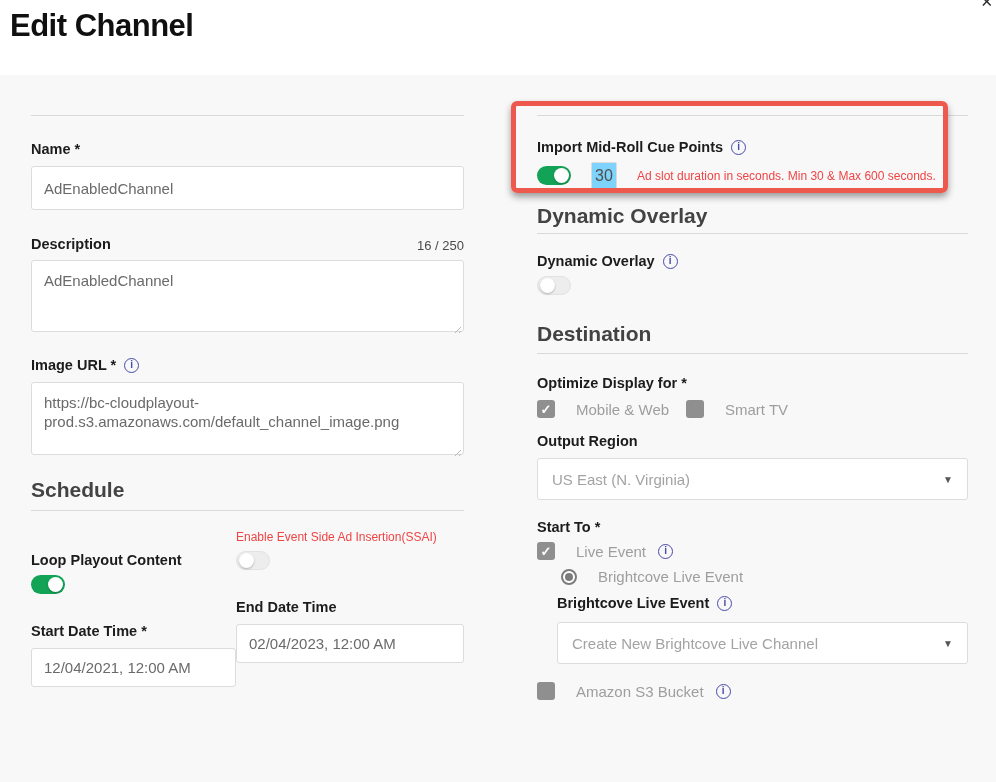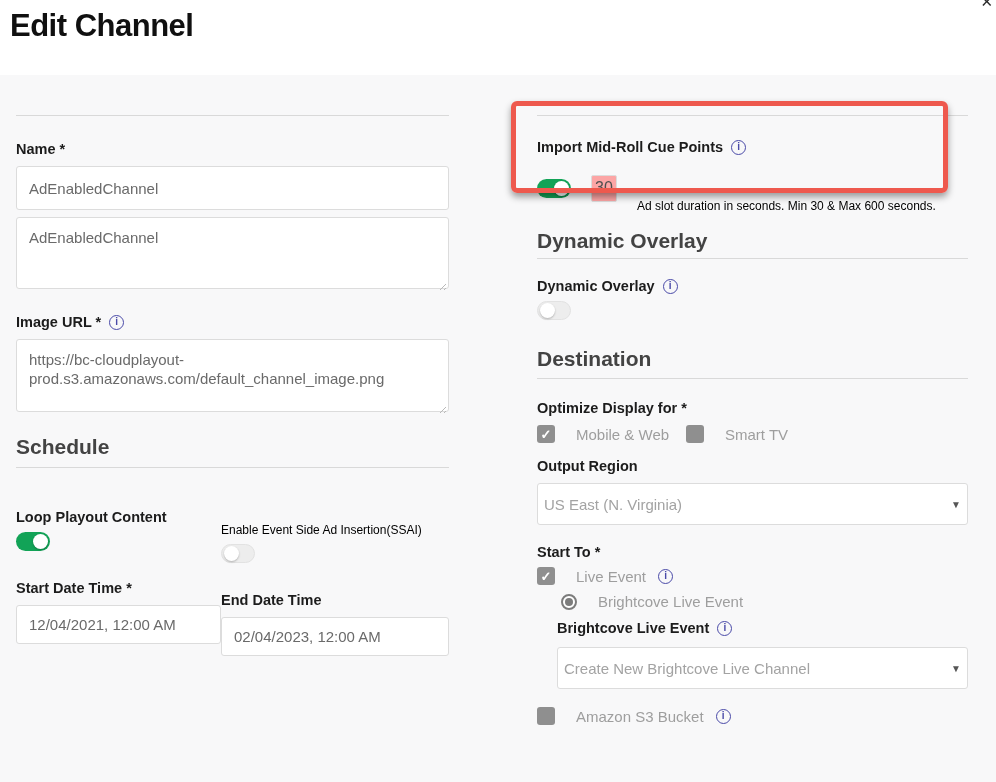--- a/index.html
+++ b/index.html
@@ -17,27 +17,27 @@
   }
   .page-title {
     position:absolute; left:10px; top:8px;
     font-size:31px; font-weight:900; color:#101010; letter-spacing:-0.5px;
   }
   .close-x {
     position:absolute; right:3px; top:-6px;
     font-size:15px; color:#2b2b2b; cursor:pointer; line-height:1;
   }
   .col { position:absolute; top:0; }
-  .col-left  { left:16px;  width:433px; }
+  .col-left  { left:31px;  width:433px; }
   .col-right { left:537px; width:431px; }
   .divider { border:none; border-top:1px solid #d9d9d9; height:0; width:100%; }
   .fld-label { font-size:14.5px; font-weight:700; color:#1c1c1c; line-height:18px; }
   .label-row { display:flex; align-items:center; gap:8px; }
   .section-h { font-size:21px; font-weight:700; color:#434343; line-height:26px; }
-  .sub-note { font-size:12px; color:#000000; line-height:16px;margin-top:36px; }
+  .sub-note { font-size:12px; color:#ef4444; line-height:16px; }
   .counter { font-size:13px; color:#4a4a4a; }
   .space-between { display:flex; justify-content:space-between; align-items:flex-end; }
 
   input.box, textarea.box {
     width:100%; background:#ffffff; border:1px solid #dcdcdc; border-radius:3px;
     font-family:"Liberation Sans", sans-serif;
     font-size:15px; color:#6a6a6a; padding:10px 12px; outline:none;
   }
   textarea.box { resize:none; line-height:19px; overflow-wrap:anywhere; }
   .ta-wrap { position:relative; }
@@ -66,27 +66,27 @@
         color:#fff; font-size:13px; font-weight:700; flex:0 0 auto; cursor:pointer; }
   .opt-row { display:flex; align-items:center; gap:12px; }
   .opt-label { font-size:15px; color:#9e9e9e;margin-left:9px; }
 
   .radio { width:16px; height:16px; border-radius:50%; border:2px solid #7c7c7c;
            background:#fff; display:inline-flex; align-items:center; justify-content:center; flex:0 0 auto; cursor:pointer; }
   .radio .dot { width:8px; height:8px; border-radius:50%; background:#7c7c7c; }
 
   .dropdown {
     width:100%; height:42px; background:#fff; border:1px solid #dcdcdc; border-radius:3px;
-    display:flex; align-items:center; justify-content:space-between; padding:0 6px; cursor:pointer;
+    display:flex; align-items:center; justify-content:space-between; padding:0 14px; cursor:pointer;
   }
   .dropdown .dd-value { font-size:15px; color:#a3a3a3; }
   .dropdown .caret { font-size:10px; color:#555; }
 
   .small-input {
-    width:26px; height:27px; background:#fca5a5; border:1px solid #dcdcdc; border-radius:2px;
+    width:26px; height:27px; background:#7dd3fc; border:1px solid #dcdcdc; border-radius:2px;
     font-family:"Liberation Sans", sans-serif; font-size:16px; color:#4f4f4f; text-align:center; outline:none;
   }
 
   .annotation-box {
     position:absolute; left:511px; top:101px; width:437px; height:92px;
     border:5px solid #EE594E; border-radius:6px;
     box-shadow:0 4px 7px rgba(0,0,0,.38);
     pointer-events:none; z-index:50;
   }
 
@@ -106,20 +106,24 @@
 <span class="close-x">✕</span>
 
 <div class="modal-body">
 
   <div class="col col-left">
     <hr class="divider" style="margin-top:40px">
 
     <div class="fld-label mt24">Name *</div>
     <input class="box mt8" style="height: 44px;" value="AdEnabledChannel">
 
+    <div class="space-between mt25">
+      <div class="fld-label">Description</div>
+      <div class="counter">16 / 250</div>
+    </div>
     <div class="ta-wrap mt7">
       <textarea class="box" style="height: 72px;">AdEnabledChannel</textarea>
       <span class="resize-handle"></span>
     </div>
 
     <div class="label-row mt20">
       <span class="fld-label">Image URL *</span>
       <span class="info-icon">i</span>
     </div>
     <div class="ta-wrap mt8">

